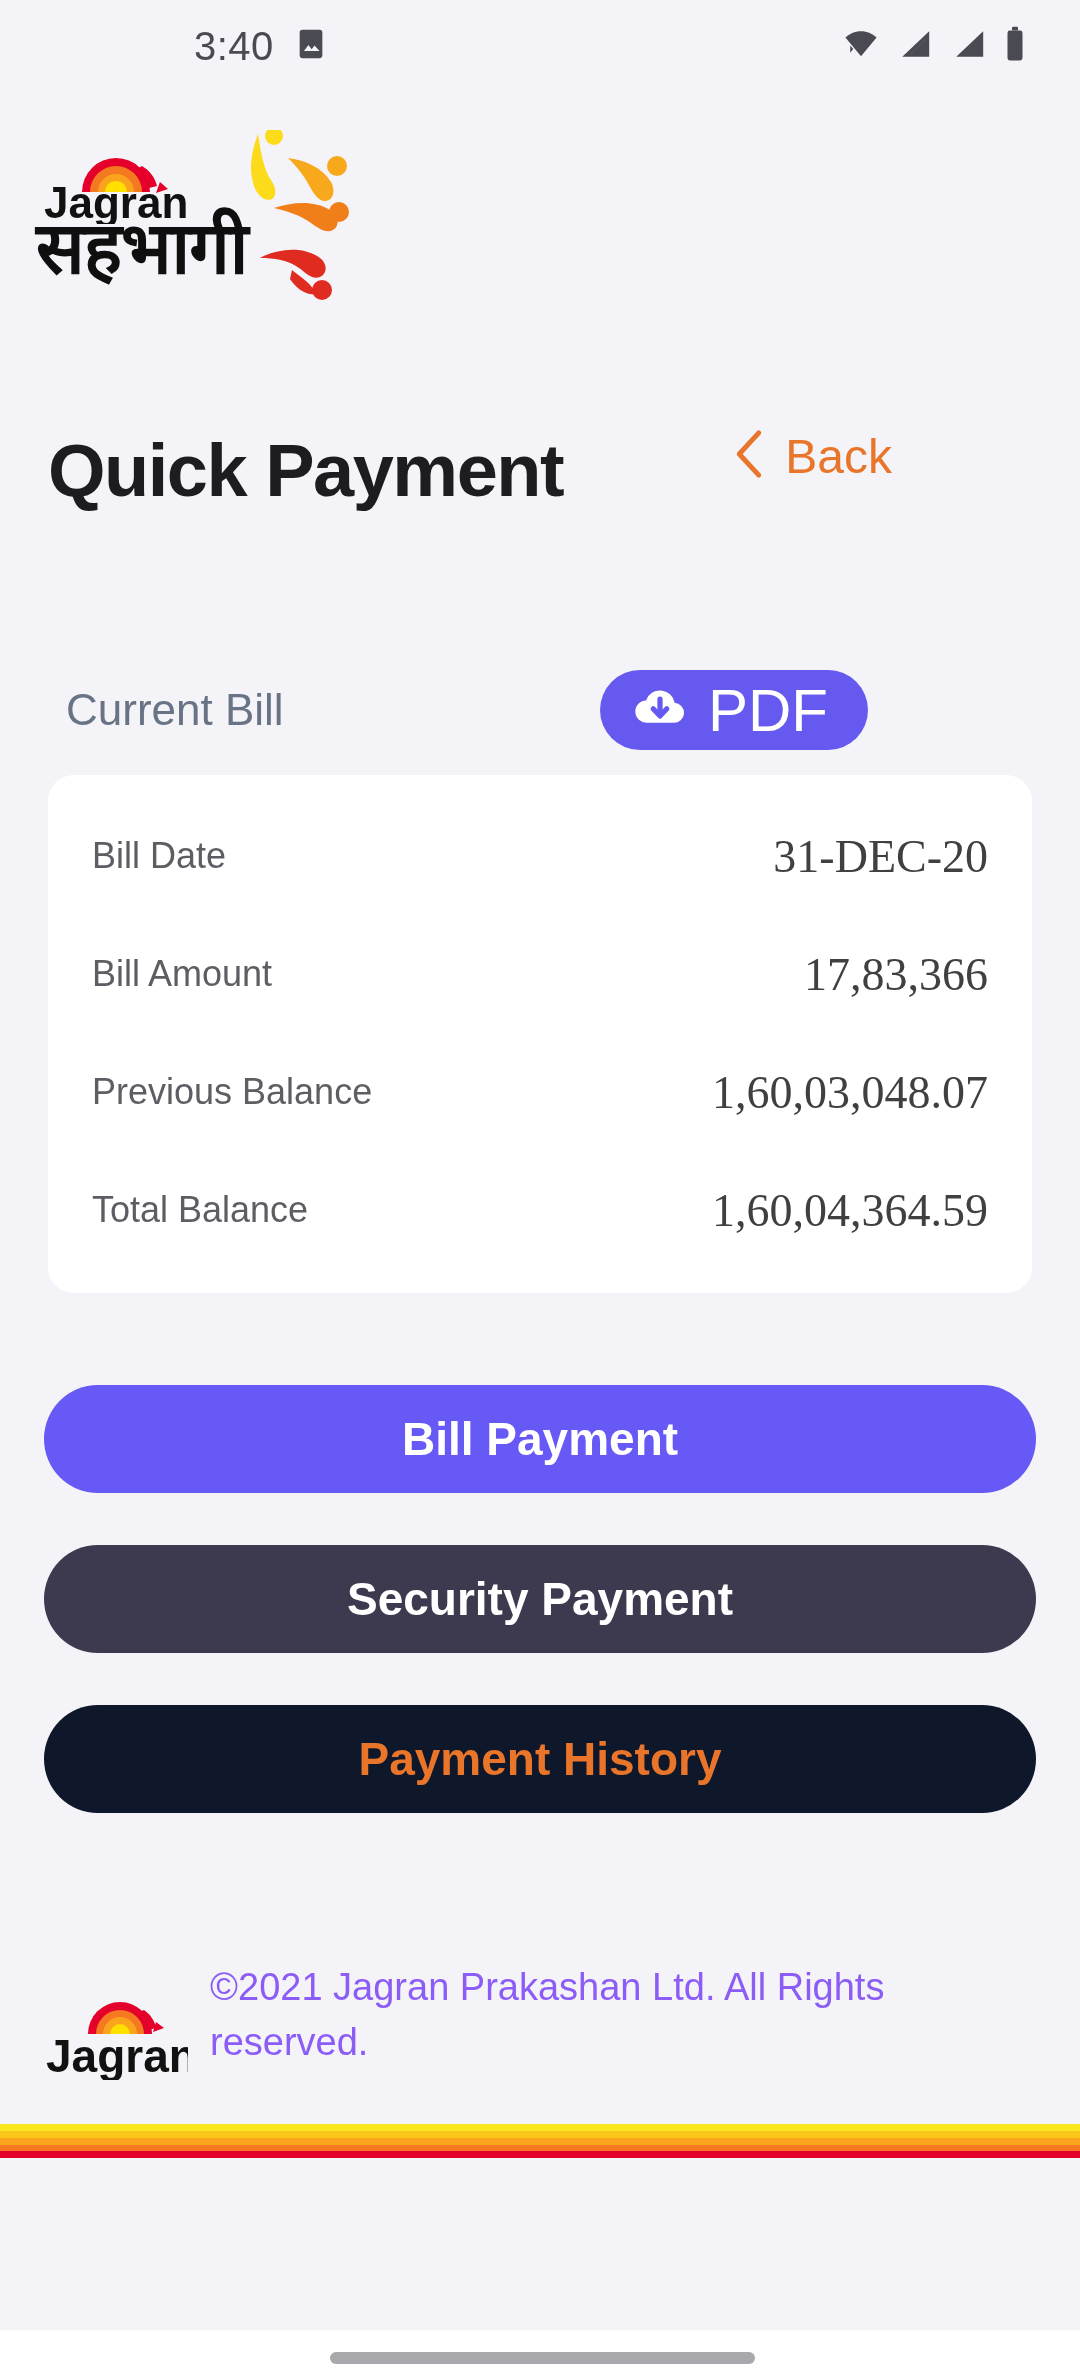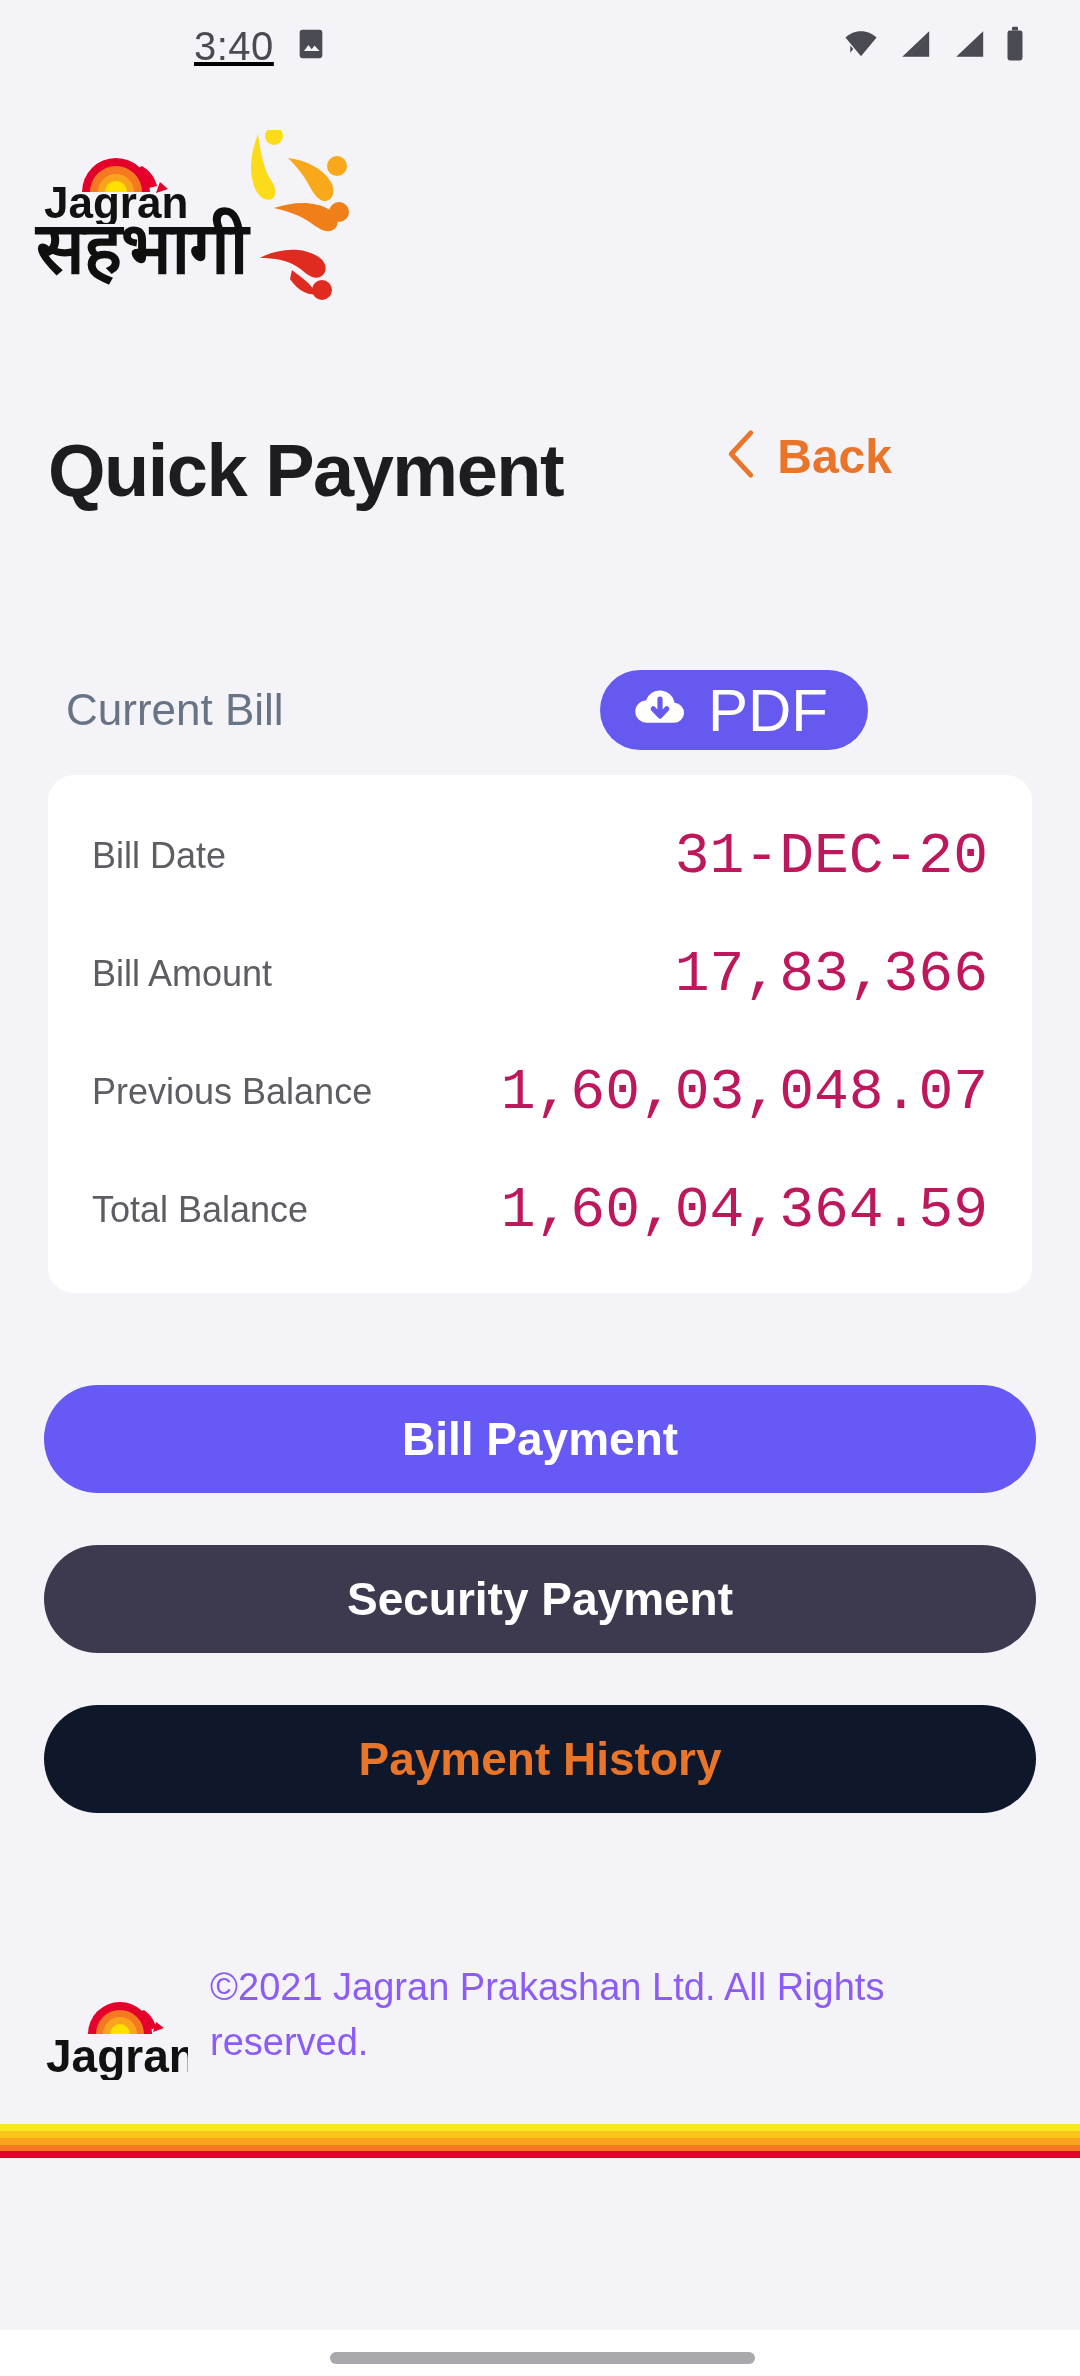--- a/index.html
+++ b/index.html
@@ -24,21 +24,20 @@
   
   .statusbar {
     position: absolute;
     top: 0; left: 0;
     width: 1080px;
     height: 92px;
     display: flex;
     justify-content: space-between;
     padding: 0 54px 0 0;
     box-sizing: border-box;
-    text-decoration: underline;
   }
   .sb-left {
     display: flex;
     align-items: center;
     gap: 20px;
     padding-left: 194px;
   }
   .sb-time {
     font-size: 40px;
     color: #4a4a52;
@@ -104,21 +103,20 @@
     font-weight: bold;
     color: #1d1d1f;
     letter-spacing: -1.5px;
     font-family: "Liberation Sans", sans-serif;
   }
   .back-btn {
     display: flex;
     align-items: center;
     gap: 16px;
     color: #e8752a;
-    font-weight: bold;
   }
   .back-label {
     font-size: 48px;
     color: #e8752a;
     font-family: "Liberation Sans", sans-serif;
   }
 
   
   .section-row {
     position: absolute;
@@ -170,23 +168,23 @@
     display: flex;
     align-items: center;
     justify-content: space-between;
   }
   .bill-key {
     font-size: 36px;
     color: #5d5d63;
     font-family: "Liberation Sans", sans-serif;
   }
   .bill-val {
-    font-size: 58px;
-    color: #be185d;
-    font-family: Liberation Mono, monospace;
+    font-size: 46px;
+    color: #404040;
+    font-family: Liberation Serif, serif;
   }
 
   
   .btn {
     position: absolute;
     left: 44px;
     width: 992px;
     height: 108px;
     border-radius: 56px;
     display: flex;

